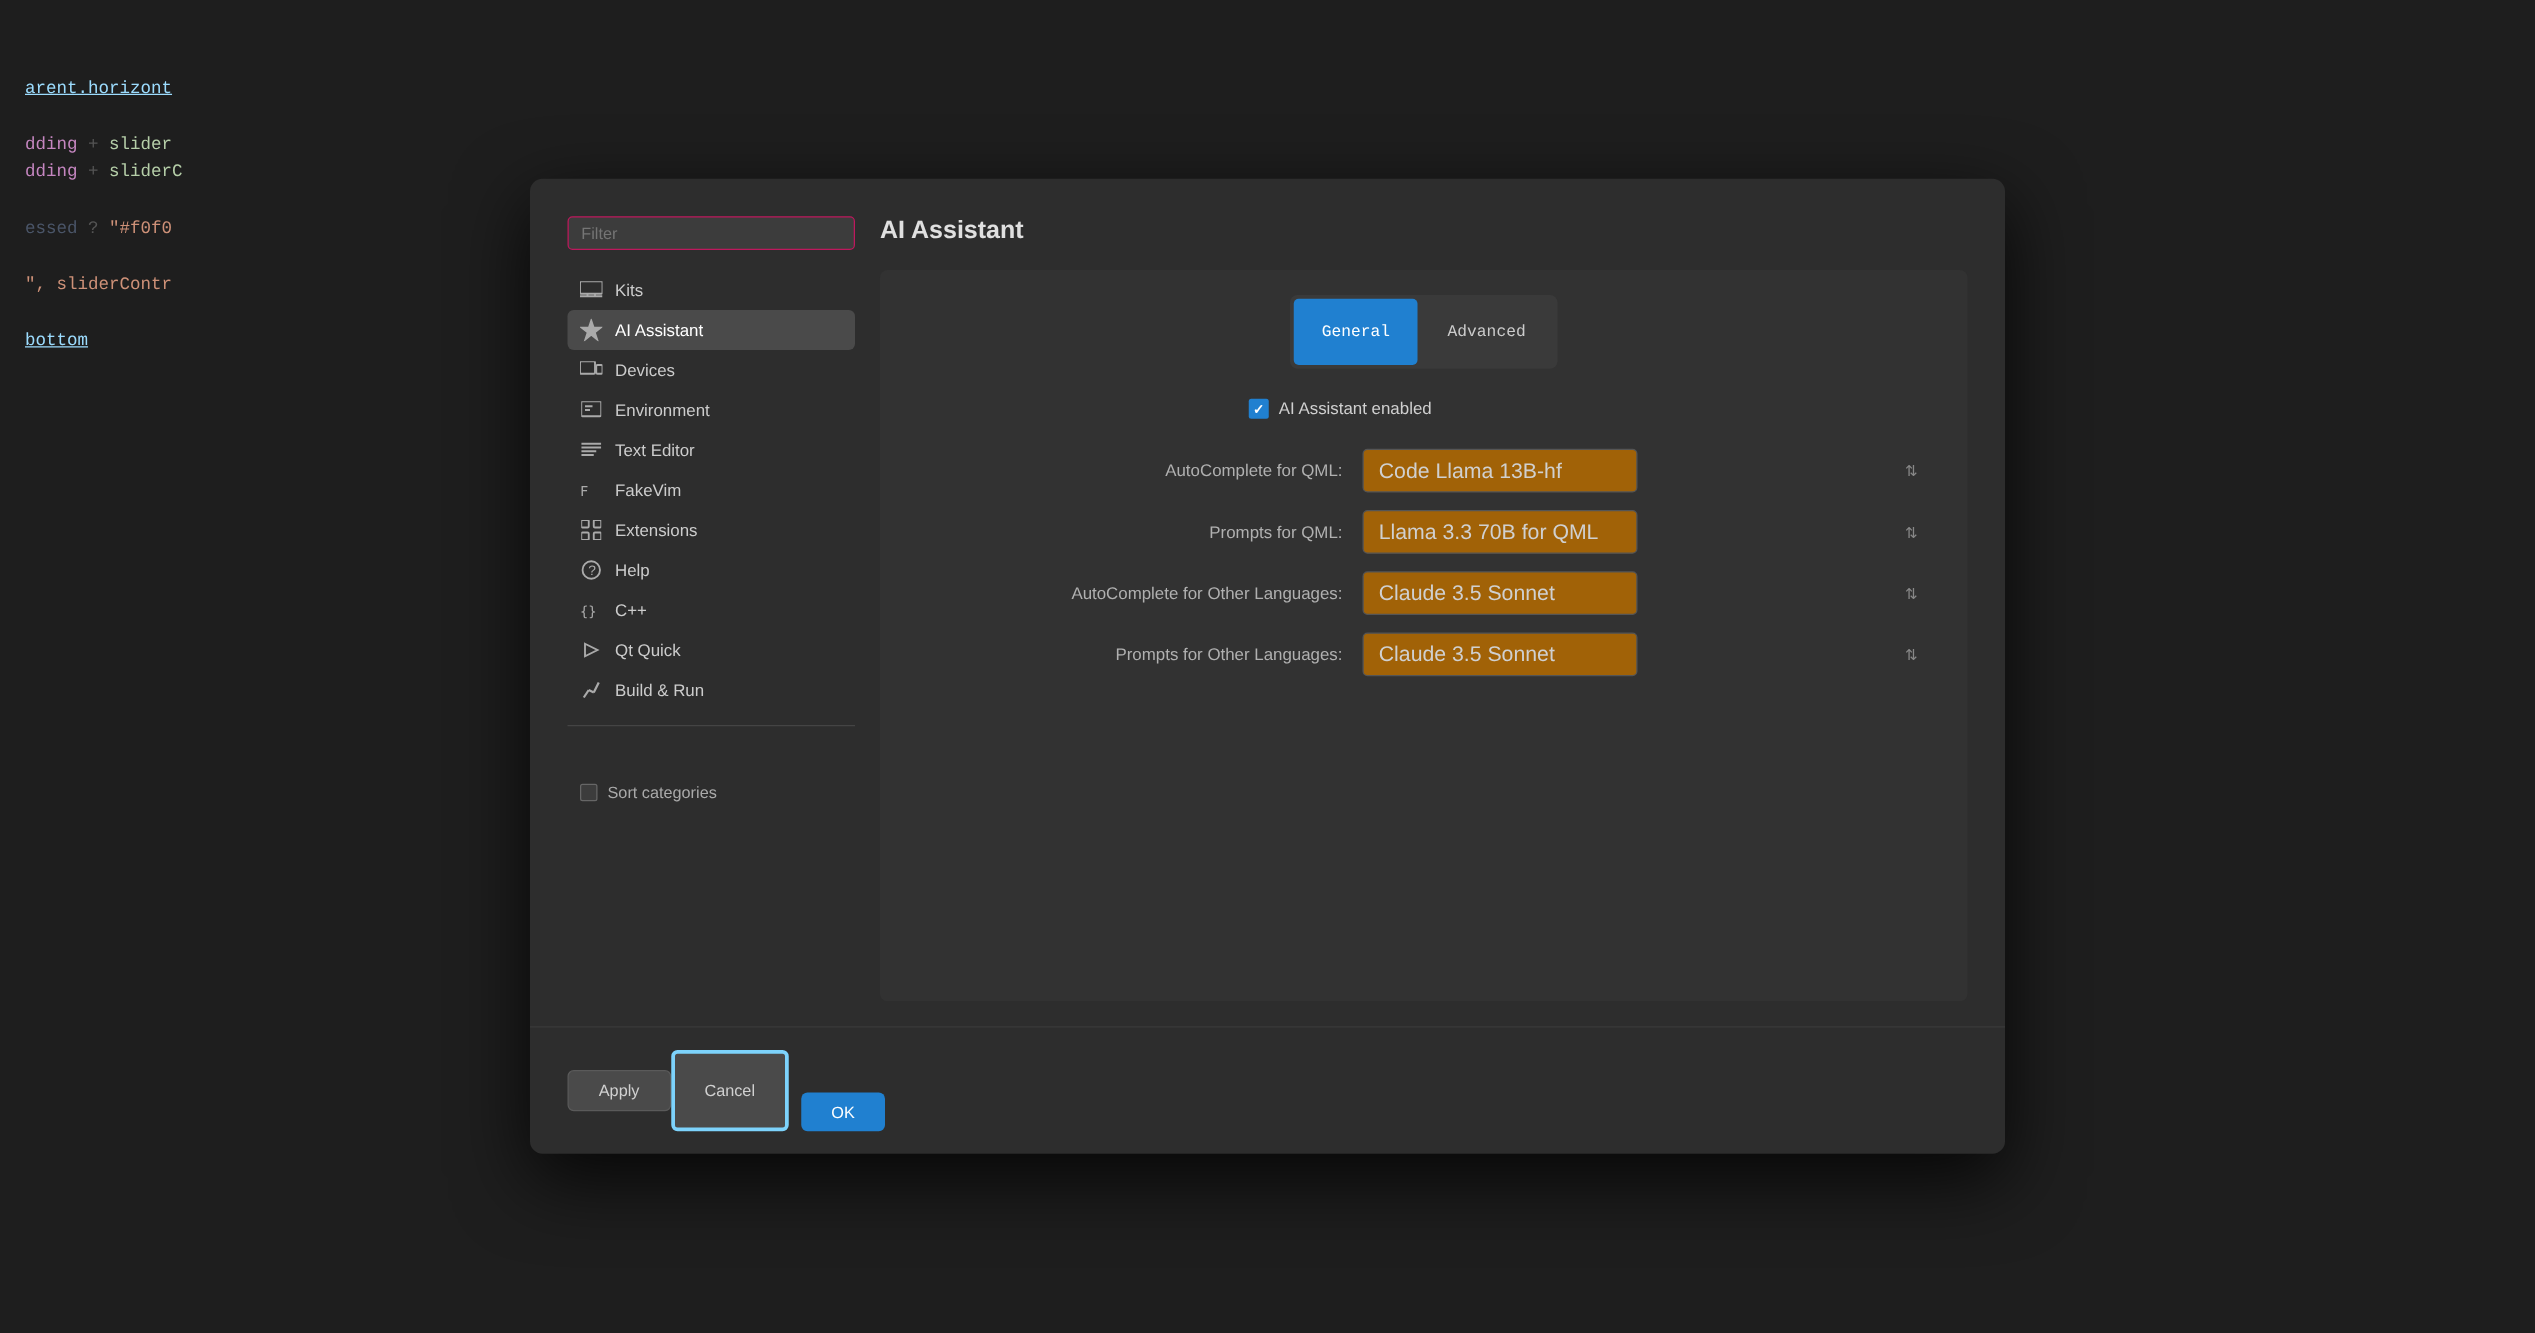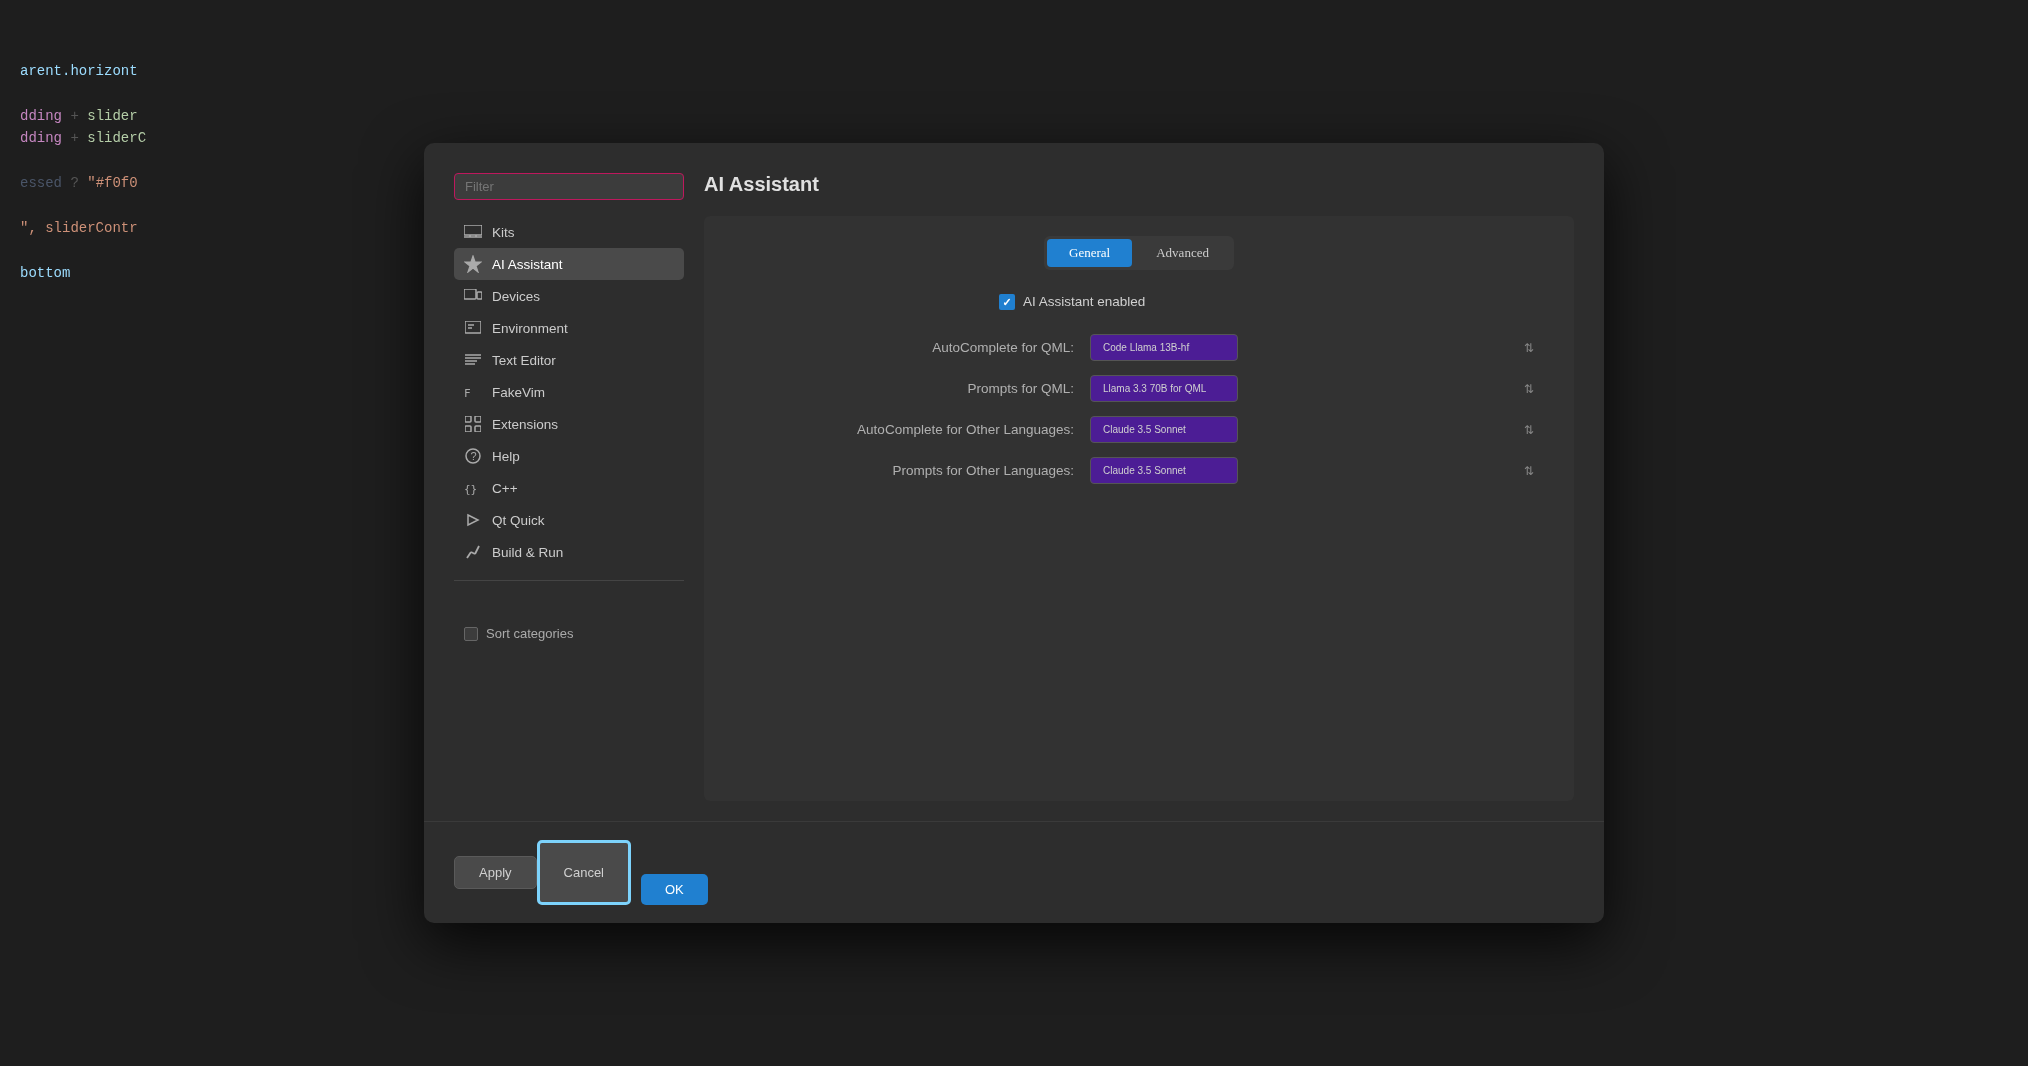--- a/index.html
+++ b/index.html
@@ -23,21 +23,21 @@
       color: #555;
       padding: 60px 20px;
       line-height: 1.6;
       pointer-events: none;
       overflow: hidden;
     }
 
     .code-bg .code-line { white-space: nowrap; }
     .code-bg .kw { color: #c586c0; }
     .code-bg .str { color: #ce9178; }
-    .code-bg .prop { color: #9cdcfe; }
+    .code-bg .prop { color: #9cdcfe; text-decoration: underline; }
     .code-bg .num { color: #b5cea8; }
     .code-bg .comment { color: #4a5568; }
 
     .dialog-overlay {
       position: relative;
       z-index: 10;
       background: #2d2d2d;
       border-radius: 10px;
       width: 1180px;
       min-height: 780px;
@@ -158,26 +158,26 @@
 
     .tab-group {
       display: flex;
       background: #3a3a3a;
       border-radius: 6px;
       padding: 3px;
       gap: 2px;
     }
 
     .tab-btn {
-      padding: 6px 22px;
+      padding: 19px 22px;
       border-radius: 4px;
       border: none;
       font-size: 13px;
       cursor: pointer;
-      font-family: Liberation Serif, serif;
+      font-family: Liberation Mono, monospace;
     }
 
     .tab-btn.active {
       background: #2080d0;
       color: #fff;
     }
 
     .tab-btn.inactive {
       background: transparent;
       color: #ccc;
@@ -233,26 +233,26 @@
     .form-label {
       text-align: right;
       color: #b0b0b0;
       font-size: 13.5px;
       flex-shrink: 0;
       width: 340px;
     }
 
     .form-select {
       flex: 1;
-      background: #4c1d95;
+      background: #a16207;
       border: 1px solid #555;
       border-radius: 4px;
       color: #d0d0d0;
       padding: 7px 30px 7px 12px;
-      font-size: 10px;
+      font-size: 17px;
       font-family: inherit;
       appearance: none;
       -webkit-appearance: none;
       outline: none;
       cursor: pointer;
       position: relative;
     }
 
     .select-wrapper {
       flex: 1;

